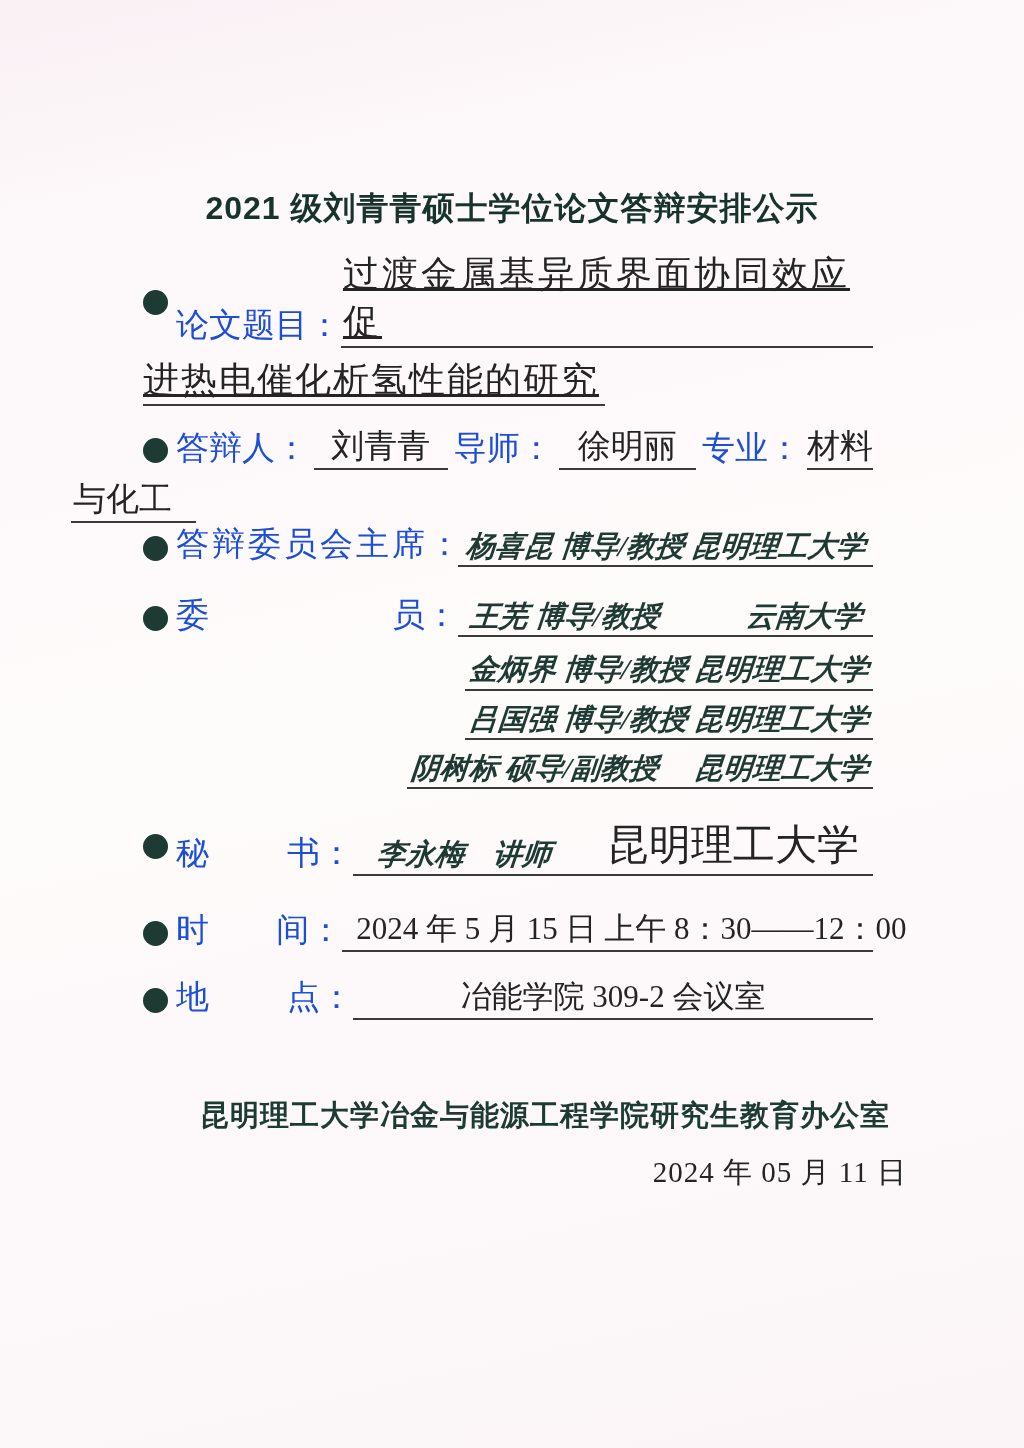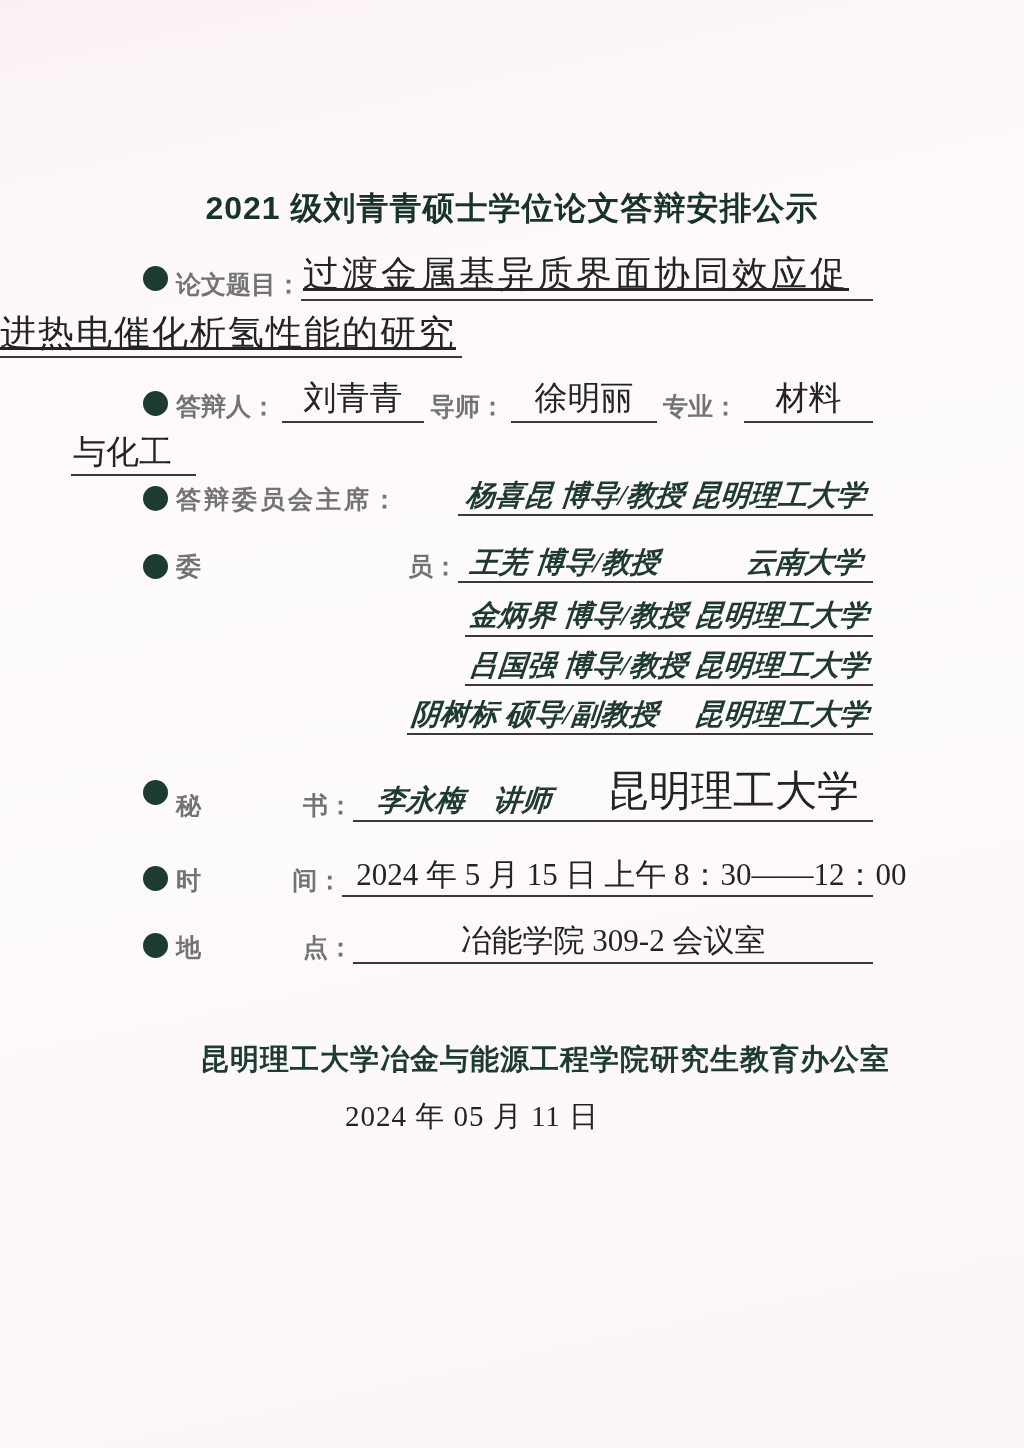--- a/index.html
+++ b/index.html
@@ -31,36 +31,36 @@
     margin-left:143px;
     margin-right:151px;
     line-height:1.32;
   }
   .bullet{
     width:25px; height:25px; border-radius:50%;
     background:#1d3a33; flex:none;
     align-self:center; margin-right:8px; margin-top:6px;
   }
   .label{
-    font-weight:700; color:#737373;
-    font-size:25px; white-space:nowrap;
+    font-weight:400; color:#1d4ed8;
+    font-size:33px; white-space:nowrap;
   }
   .label-wide{ width:282px; letter-spacing:3px; }
   .label-split{ display:flex; justify-content:space-between; letter-spacing:0; }
   .label-split-wide{ width:282px; }
   .label-split-narrow{ width:177px; }
 
   .u{ border-bottom:2px solid #3a3a3a; }
   .fill{ flex:1 1 auto; min-width:0; }
 
   
   .thesis-text{ font-size:36px; letter-spacing:3px; color:#242424;text-decoration:underline; }
   .row-thesis{ margin-top:20px; }
   .row-thesis .u{ padding:0 2px; }
-  .thesis-line2{ margin-top:9px; line-height:1.3; }
+  .thesis-line2{ margin-left:143px; margin-top:9px; line-height:1.3; }
   .thesis-line2 .u{ display:inline-block; letter-spacing:2px; padding-right:6px; }
 
   
   .row-candidate{ margin-top:19px; }
   .name-val{ font-size:33px; color:#242424; text-align:center; white-space:nowrap; }
   .seg-name{ width:142px; margin:0 6px; }
   .seg-advisor{ width:146px; margin:0 6px; }
   .seg-major{ flex:1 1 auto; margin-left:6px; }
   .major-line2{ margin-left:71px; margin-top:8px; line-height:1.3; }
   .major-line2 .u{ display:inline-block; font-size:33px; padding:0 24px 0 2px; }
@@ -88,21 +88,21 @@
   .row-place{ margin-top:24px; }
   .row-place .u{ text-align:center; }
   .plain-val{ font-size:31px; color:#242424; white-space:nowrap; }
 
   
   .footer-office{
     margin-top:76px; text-align:center; padding-left:66px;
     font-weight:700; font-size:29px; color:#1d3a33; letter-spacing:1px;
   }
   .footer-date{
-    margin-top:17px; text-align:center; margin-right:80px;
+    margin-top:17px; text-align:right; margin-right:117px;
     font-size:29px; color:#242424; letter-spacing:1px;
   }
 </style>
 </head>
 <body>
 
 <div class="paper">
 
   <div class="doc-title">2021 级刘青青硕士学位论文答辩安排公示</div>
 

